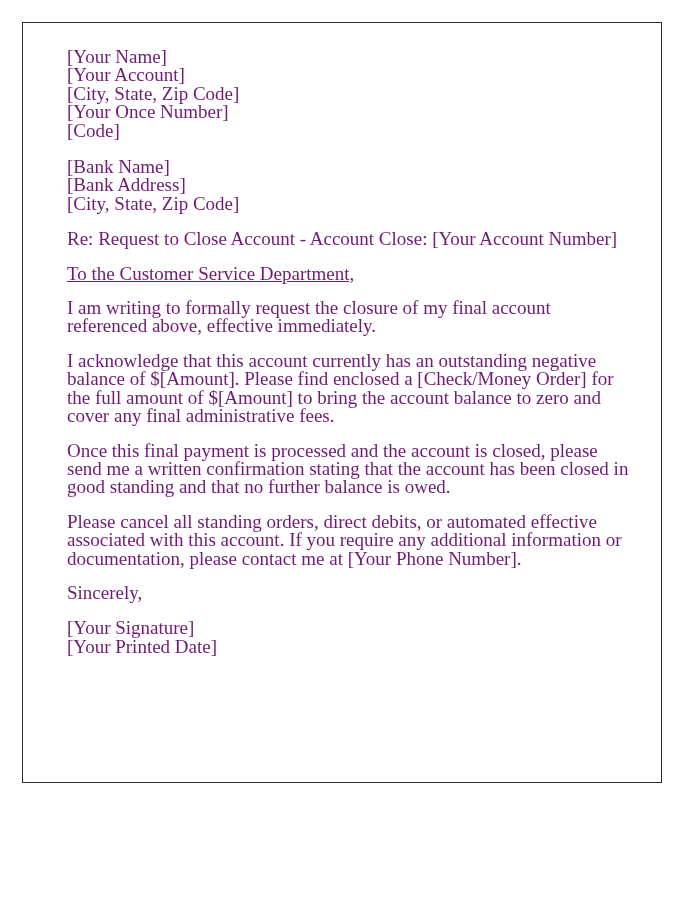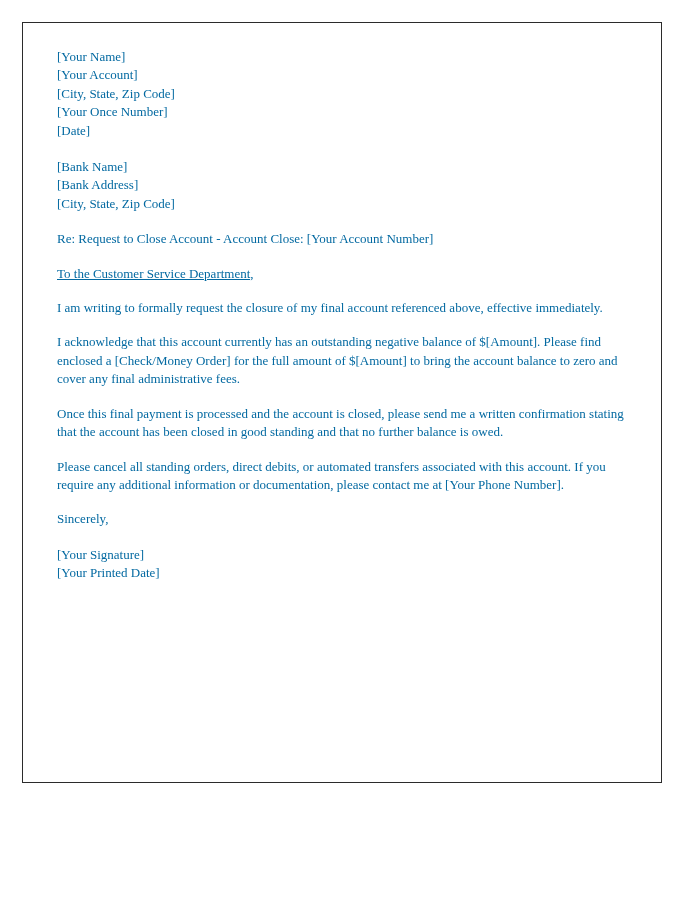--- a/index.html
+++ b/index.html
@@ -27,24 +27,24 @@
   }
 
   .letter-body {
     position: absolute;
     left: 26px;
     top: 25px;
     width: 580px;
   }
 
   .block {
-    font-size: 13px;
+    font-size: 19px;
     line-height: 18.4px;
-    color: #0369a1;
-    margin: 0 0 10px 8px;
+    color: #701a75;
+    margin: 0 0 10px 18px;
     text-align: left;
     white-space: normal;
   }
   .block:last-child { margin-bottom: 0; }
 
   .block .line {
     display: block;
   }
 
   .addr-block { margin-bottom: 18px; }
@@ -59,37 +59,37 @@
 <body>
 
 <div class="page-sheet">
   <div class="letter-body">
 
     <div class="block addr-block">
       <span class="line">[Your Name]</span>
       <span class="line">[Your Account]</span>
       <span class="line">[City, State, Zip Code]</span>
       <span class="line">[Your Once Number]</span>
-      <span class="line">[Date]</span>
+      <span class="line">[Code]</span>
     </div>
 
     <div class="block bank-block">
       <span class="line">[Bank Name]</span>
       <span class="line">[Bank Address]</span>
       <span class="line">[City, State, Zip Code]</span>
     </div>
 
     <p class="block subject-block">Re: Request to Close Account - Account Close: [Your Account Number]</p>
 
     <p class="block salutation-block">To the Customer Service Department,</p>
 
     <p class="block para">I am writing to formally request the closure of my final account referenced above, effective immediately.</p>
     <p class="block para">I acknowledge that this account currently has an outstanding negative balance of $[Amount]. Please find enclosed a [Check/Money Order] for the full amount of $[Amount] to bring the account balance to zero and cover any final administrative fees.</p>
     <p class="block para">Once this final payment is processed and the account is closed, please send me a written confirmation stating that the account has been closed in good standing and that no further balance is owed.</p>
-    <p class="block para">Please cancel all standing orders, direct debits, or automated transfers associated with this account. If you require any additional information or documentation, please contact me at [Your Phone Number].</p>
+    <p class="block para">Please cancel all standing orders, direct debits, or automated effective associated with this account. If you require any additional information or documentation, please contact me at [Your Phone Number].</p>
 
     <p class="block closing-block">Sincerely,</p>
 
     <div class="block signature-block">
       <span class="line">[Your Signature]</span>
       <span class="line">[Your Printed Date]</span>
     </div>
 
   </div>
 </div>

